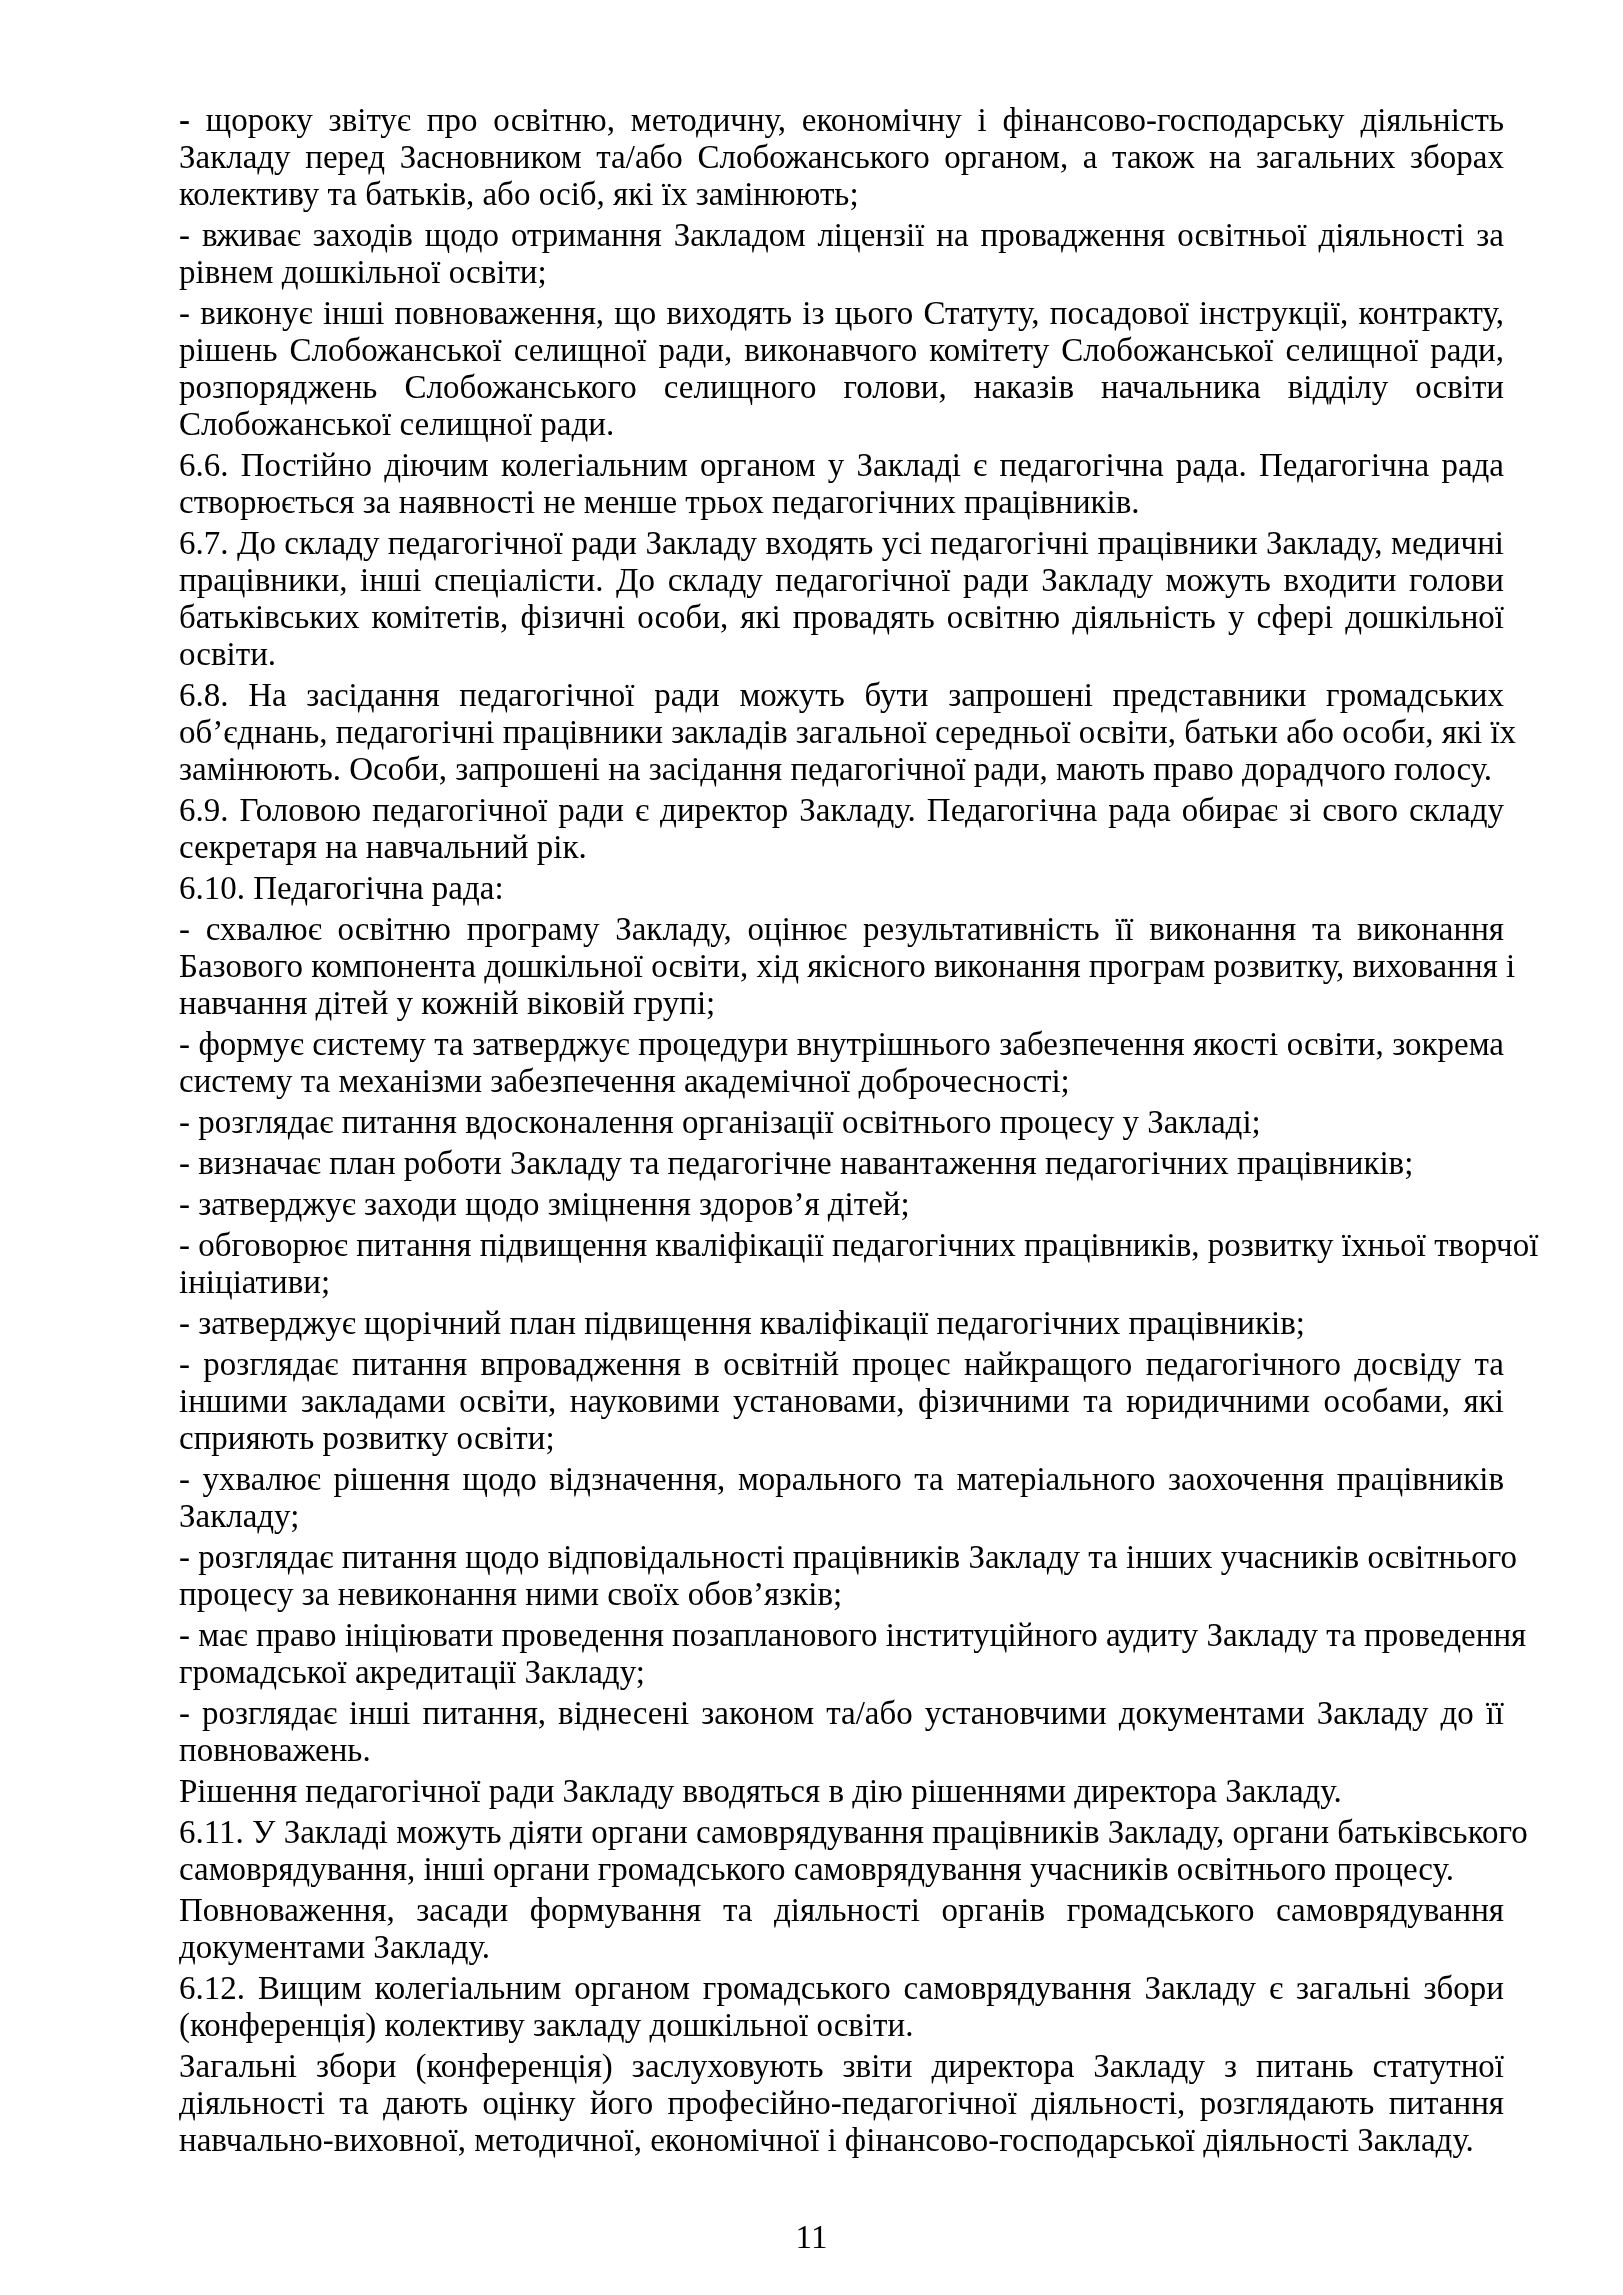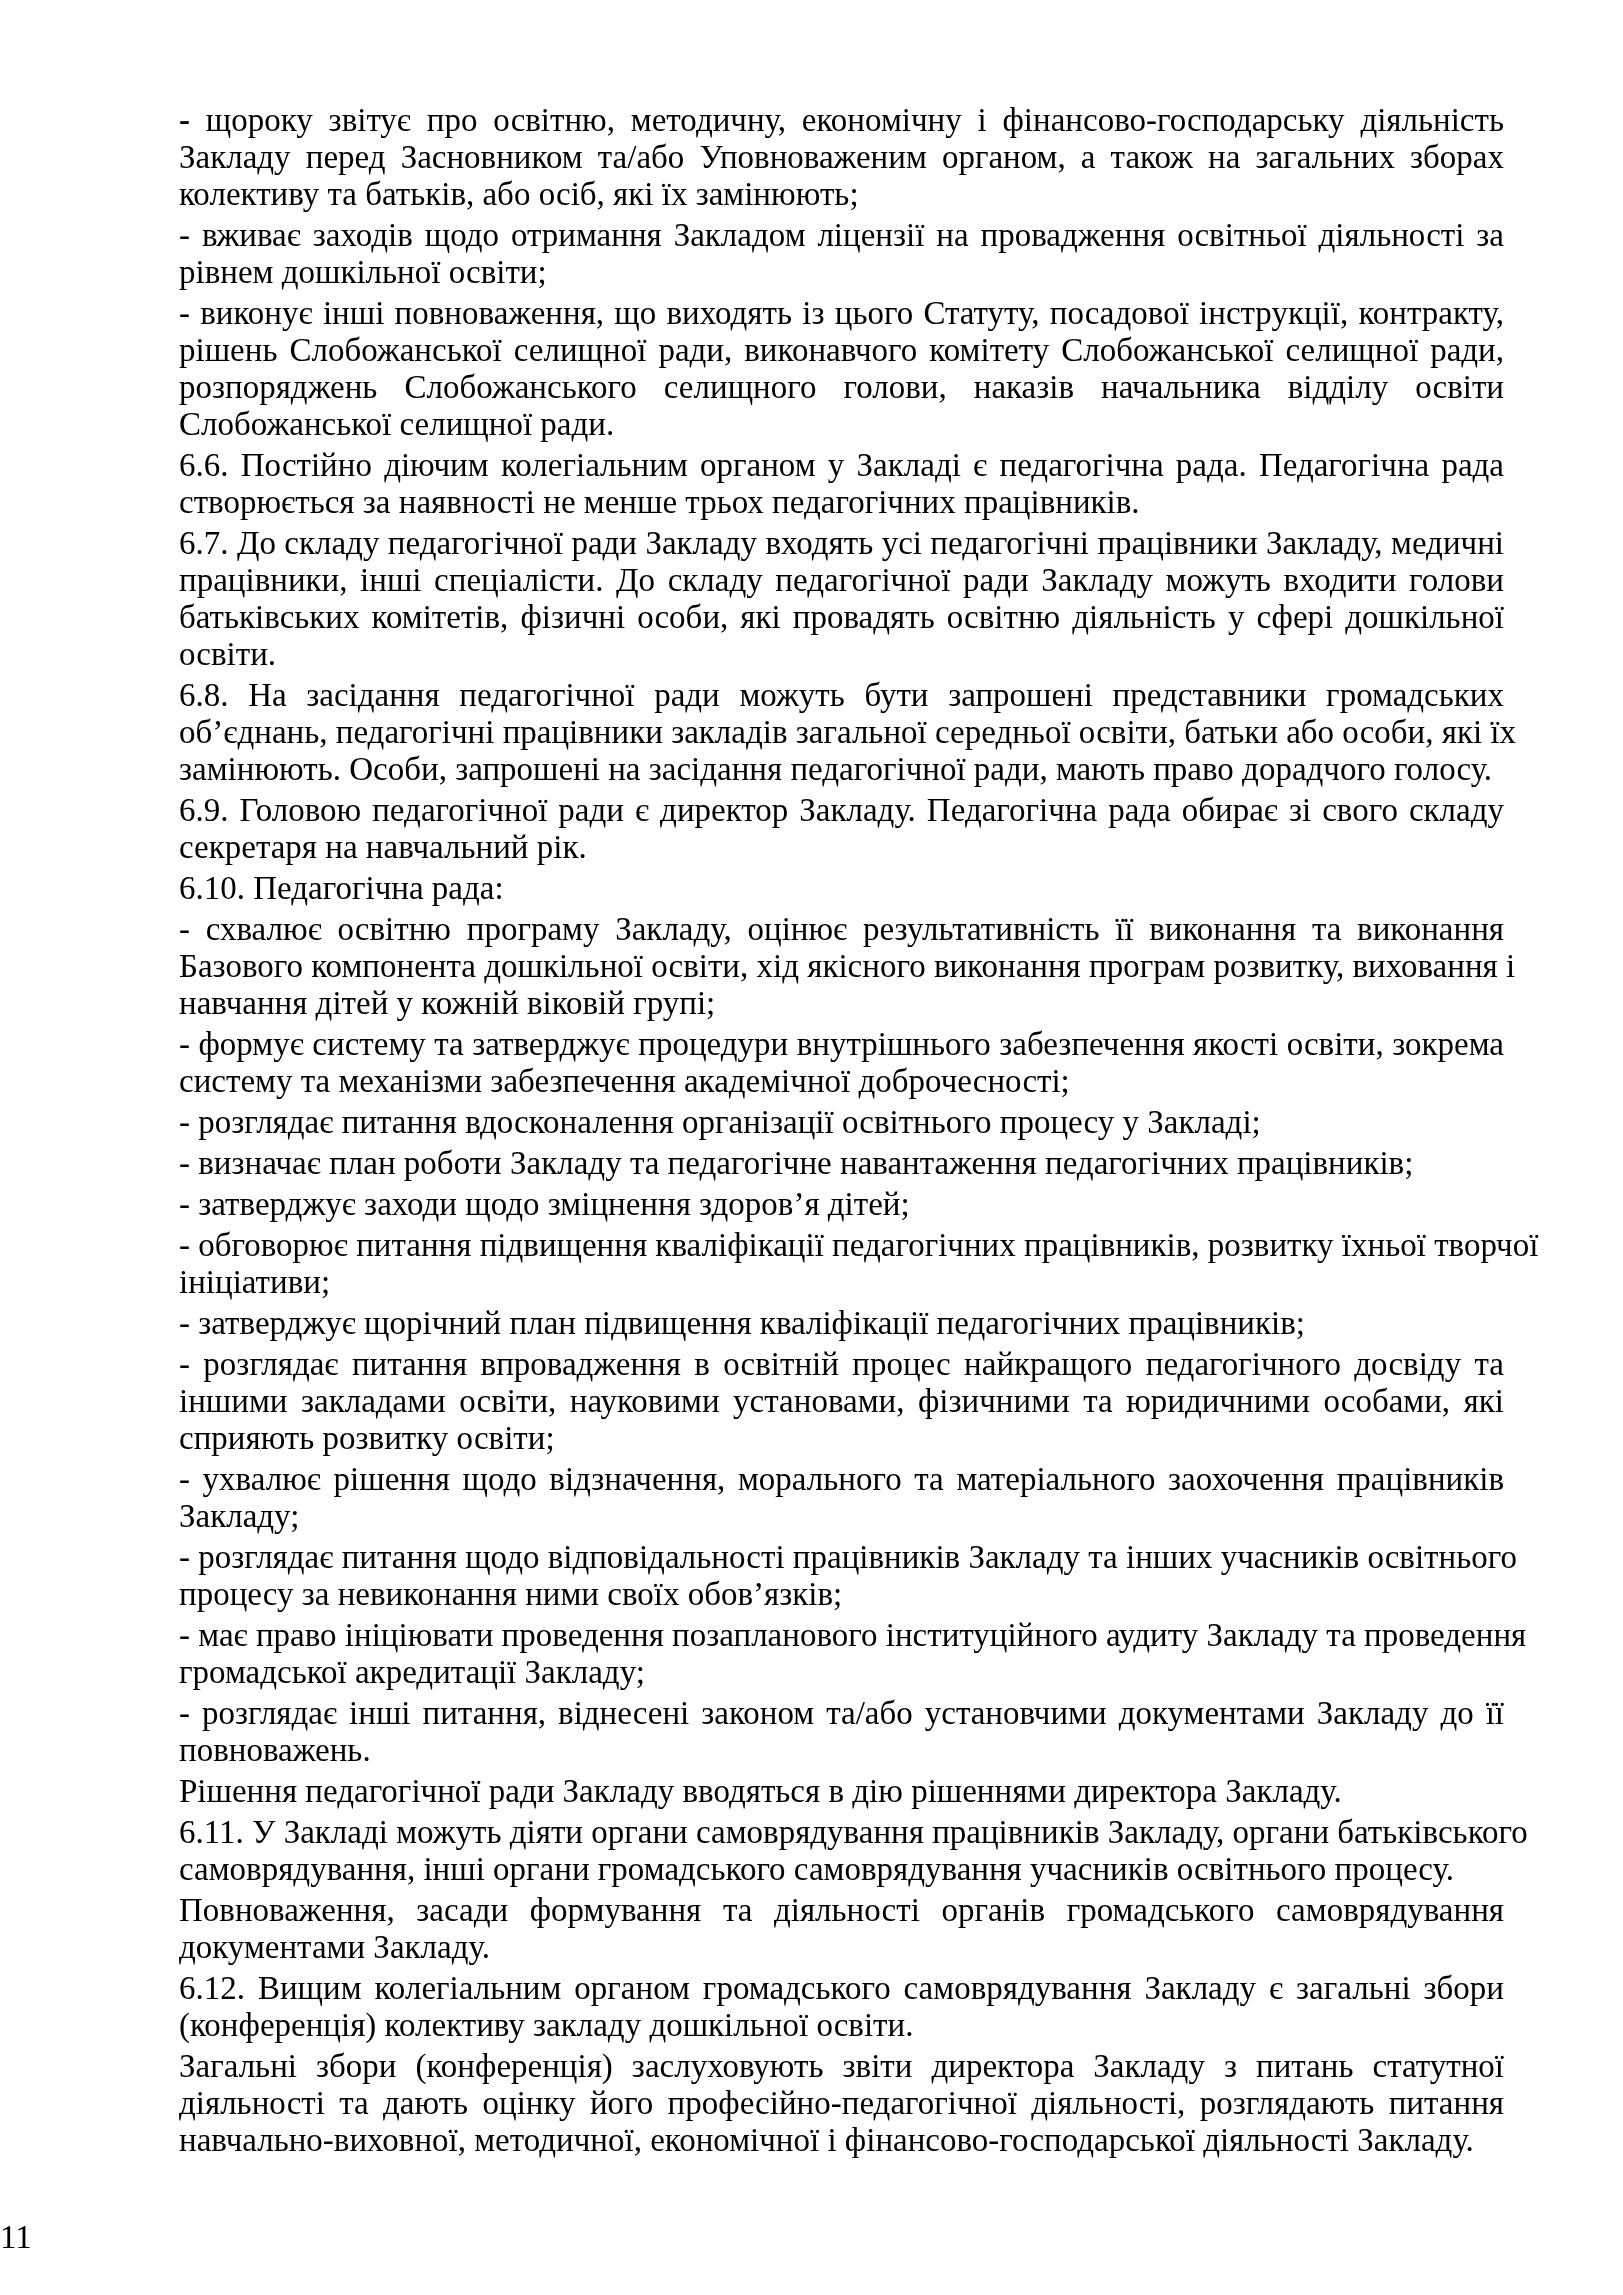--- a/index.html
+++ b/index.html
@@ -39,31 +39,32 @@
     text-align: right;
     text-align-last: left;
   }
   .gap-small { margin-top: 3.9px; }
   .bold-dash { font-weight: bold; }
   .page-number {
     position: absolute;
     left: 0;
     width: 1623px;
     top: 2219px;
+    text-align: center;
     font-size: 33px;
     line-height: 37px;
   }
 </style>
 </head>
 <body>
 
 <div class="page" id="doc-body">
     <div class="para">
       <span class="line"><span class="bold-dash">-</span><span> щороку звітує про освітню, методичну, економічну і фінансово-господарську діяльність</span></span>
-      <span class="line">Закладу перед Засновником та/або Уповноваженим органом, а також на загальних зборах</span>
+      <span class="line">Закладу перед Засновником та/або Слобожанського органом, а також на загальних зборах</span>
       <span class="line last">колективу та батьків, або осіб, які їх замінюють;</span>
     </div>
     <div class="para">
       <span class="line">- вживає заходів щодо отримання Закладом ліцензії  на провадження освітньої діяльності за</span>
       <span class="line last">рівнем дошкільної освіти;</span>
     </div>
     <div class="para">
       <span class="line">-  виконує інші повноваження, що виходять із цього Статуту, посадової інструкції, контракту,</span>
       <span class="line">рішень Слобожанської селищної ради, виконавчого комітету Слобожанської селищної ради,</span>
       <span class="line">розпоряджень Слобожанського селищного голови, наказів начальника відділу освіти</span>

